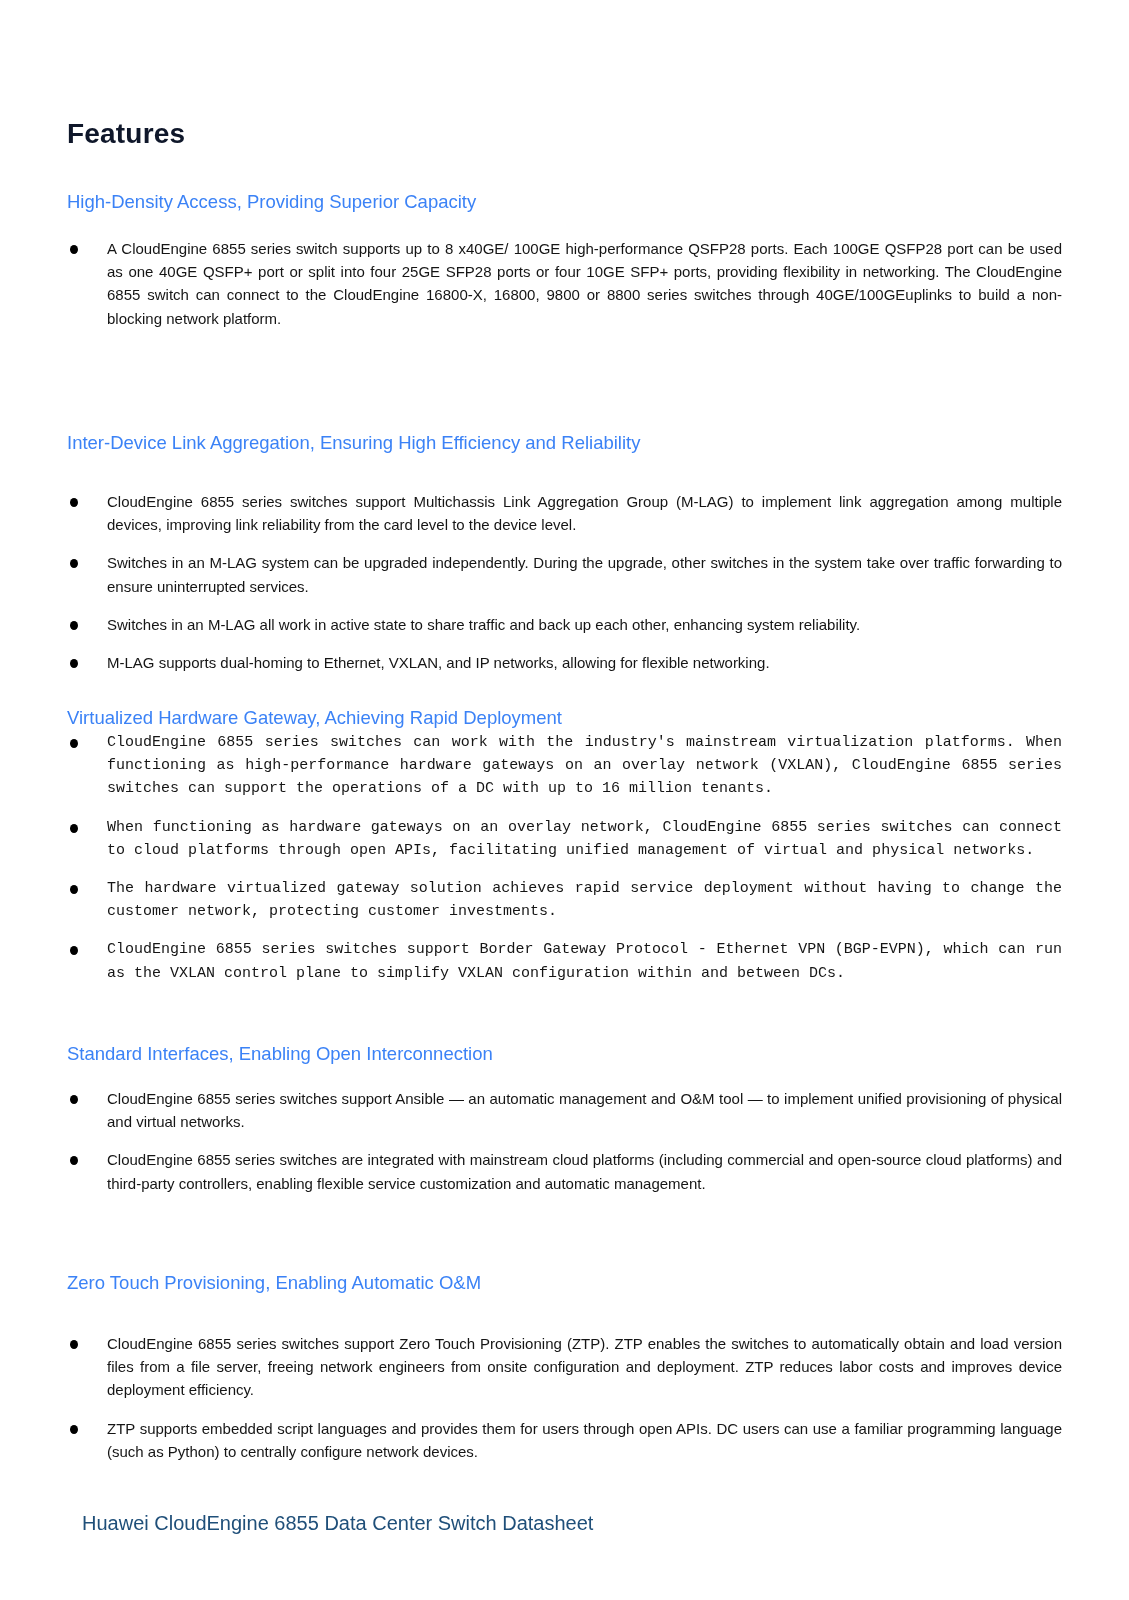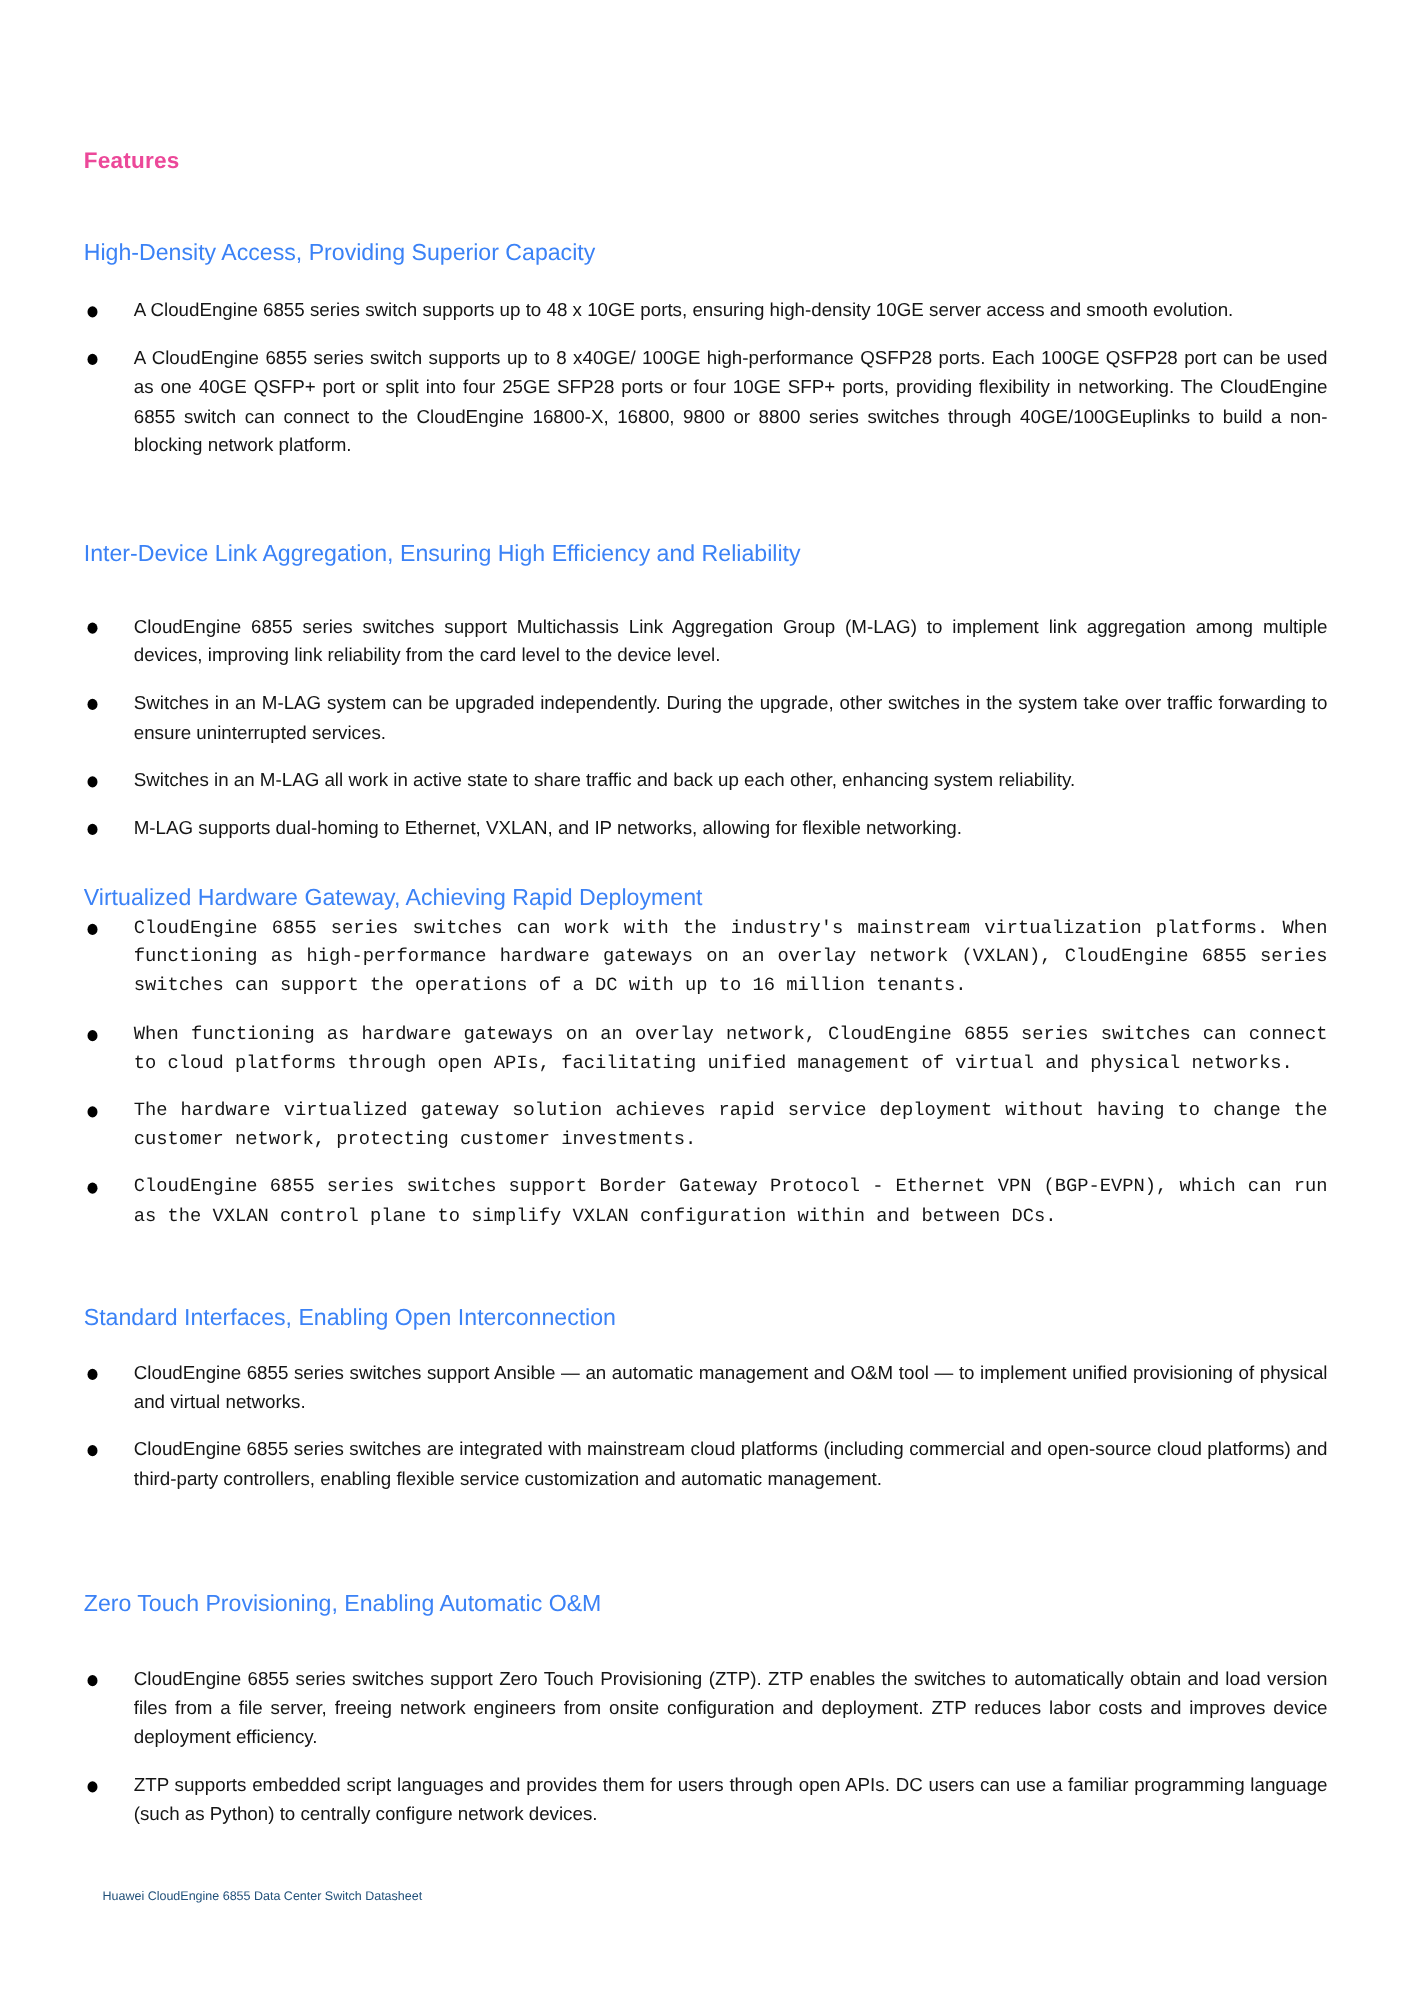--- a/index.html
+++ b/index.html
@@ -1,38 +1,37 @@
 <!DOCTYPE html>
 <html><head>
 <meta charset="utf-8">
 <style>
   html, body { margin: 0; padding: 0; background: #ffffff; }
   body { width: 1129px; height: 1600px; position: relative; overflow: hidden;
          font-family: "Liberation Sans", sans-serif; color: #111; }
   .page { position: absolute; left: 0; top: 0; width: 1129px; height: 1600px; }
   .title { position: absolute; left: 67px; top: 118px; margin: 0;
-           font-size: 18px; font-weight: bold; color: #ec4899; letter-spacing: 0.2px; }
+           font-size: 28px; font-weight: bold; color: #0f172a; letter-spacing: 0.2px; }
   .section { position: absolute; left: 67px; width: 995px; }
   .section h2 { margin: 0; font-size: 18.5px; font-weight: normal; color: #3b82f6; line-height: 26px; }
   .section ul { list-style: none; margin: 0; padding: 0; }
   .section li { position: relative; padding-left: 40px; font-size: 15px; line-height: 23.2px;
                 text-align: justify; margin-bottom: 15px; color: #151515; }
   .bullet { position: absolute; left: 3px; top: 8px; width: 8px; height: 9px; border-radius: 50%; background: #000; }
-  .footer { position: absolute; left: 82px; top: 1512px; font-size: 10px; color: #1f4f79; }
+  .footer { position: absolute; left: 82px; top: 1512px; font-size: 20px; color: #1f4f79; }
 </style>
 </head>
 <body>
 
 <div class="page">
   <h1 class="title">Features</h1>
 
   <div class="section" style="top:189px;">
     <h2>High-Density Access, Providing Superior Capacity</h2>
     <ul style="margin-top:22px;">
-      <li><span class="bullet"></span><span>A CloudEngine 6855 series switch supports up to 48 x 10GE ports, ensuring high-density 10GE server access and smooth evolution.</span></li>
       <li><span class="bullet"></span><span>A CloudEngine 6855 series switch supports up to 8 x40GE/ 100GE high-performance QSFP28 ports. Each 100GE QSFP28 port can be used as one 40GE QSFP+ port or split into four 25GE SFP28 ports or four 10GE SFP+ ports, providing flexibility in networking. The CloudEngine 6855 switch can connect to the CloudEngine 16800-X, 16800, 9800 or 8800 series switches through 40GE/100GEuplinks to build a non-blocking network platform.</span></li>
     </ul>
   </div>
 
   <div class="section" style="top:430px;">
     <h2>Inter-Device Link Aggregation, Ensuring High Efficiency and Reliability</h2>
     <ul style="margin-top:34px;">
       <li><span class="bullet"></span><span>CloudEngine 6855 series switches support Multichassis Link Aggregation Group (M-LAG) to implement link aggregation among multiple devices, improving link reliability from the card level to the device level.</span></li>
       <li><span class="bullet"></span><span>Switches in an M-LAG system can be upgraded independently. During the upgrade, other switches in the system take over traffic forwarding to ensure uninterrupted services.</span></li>
       <li><span class="bullet"></span><span>Switches in an M-LAG all work in active state to share traffic and back up each other, enhancing system reliability.</span></li>

